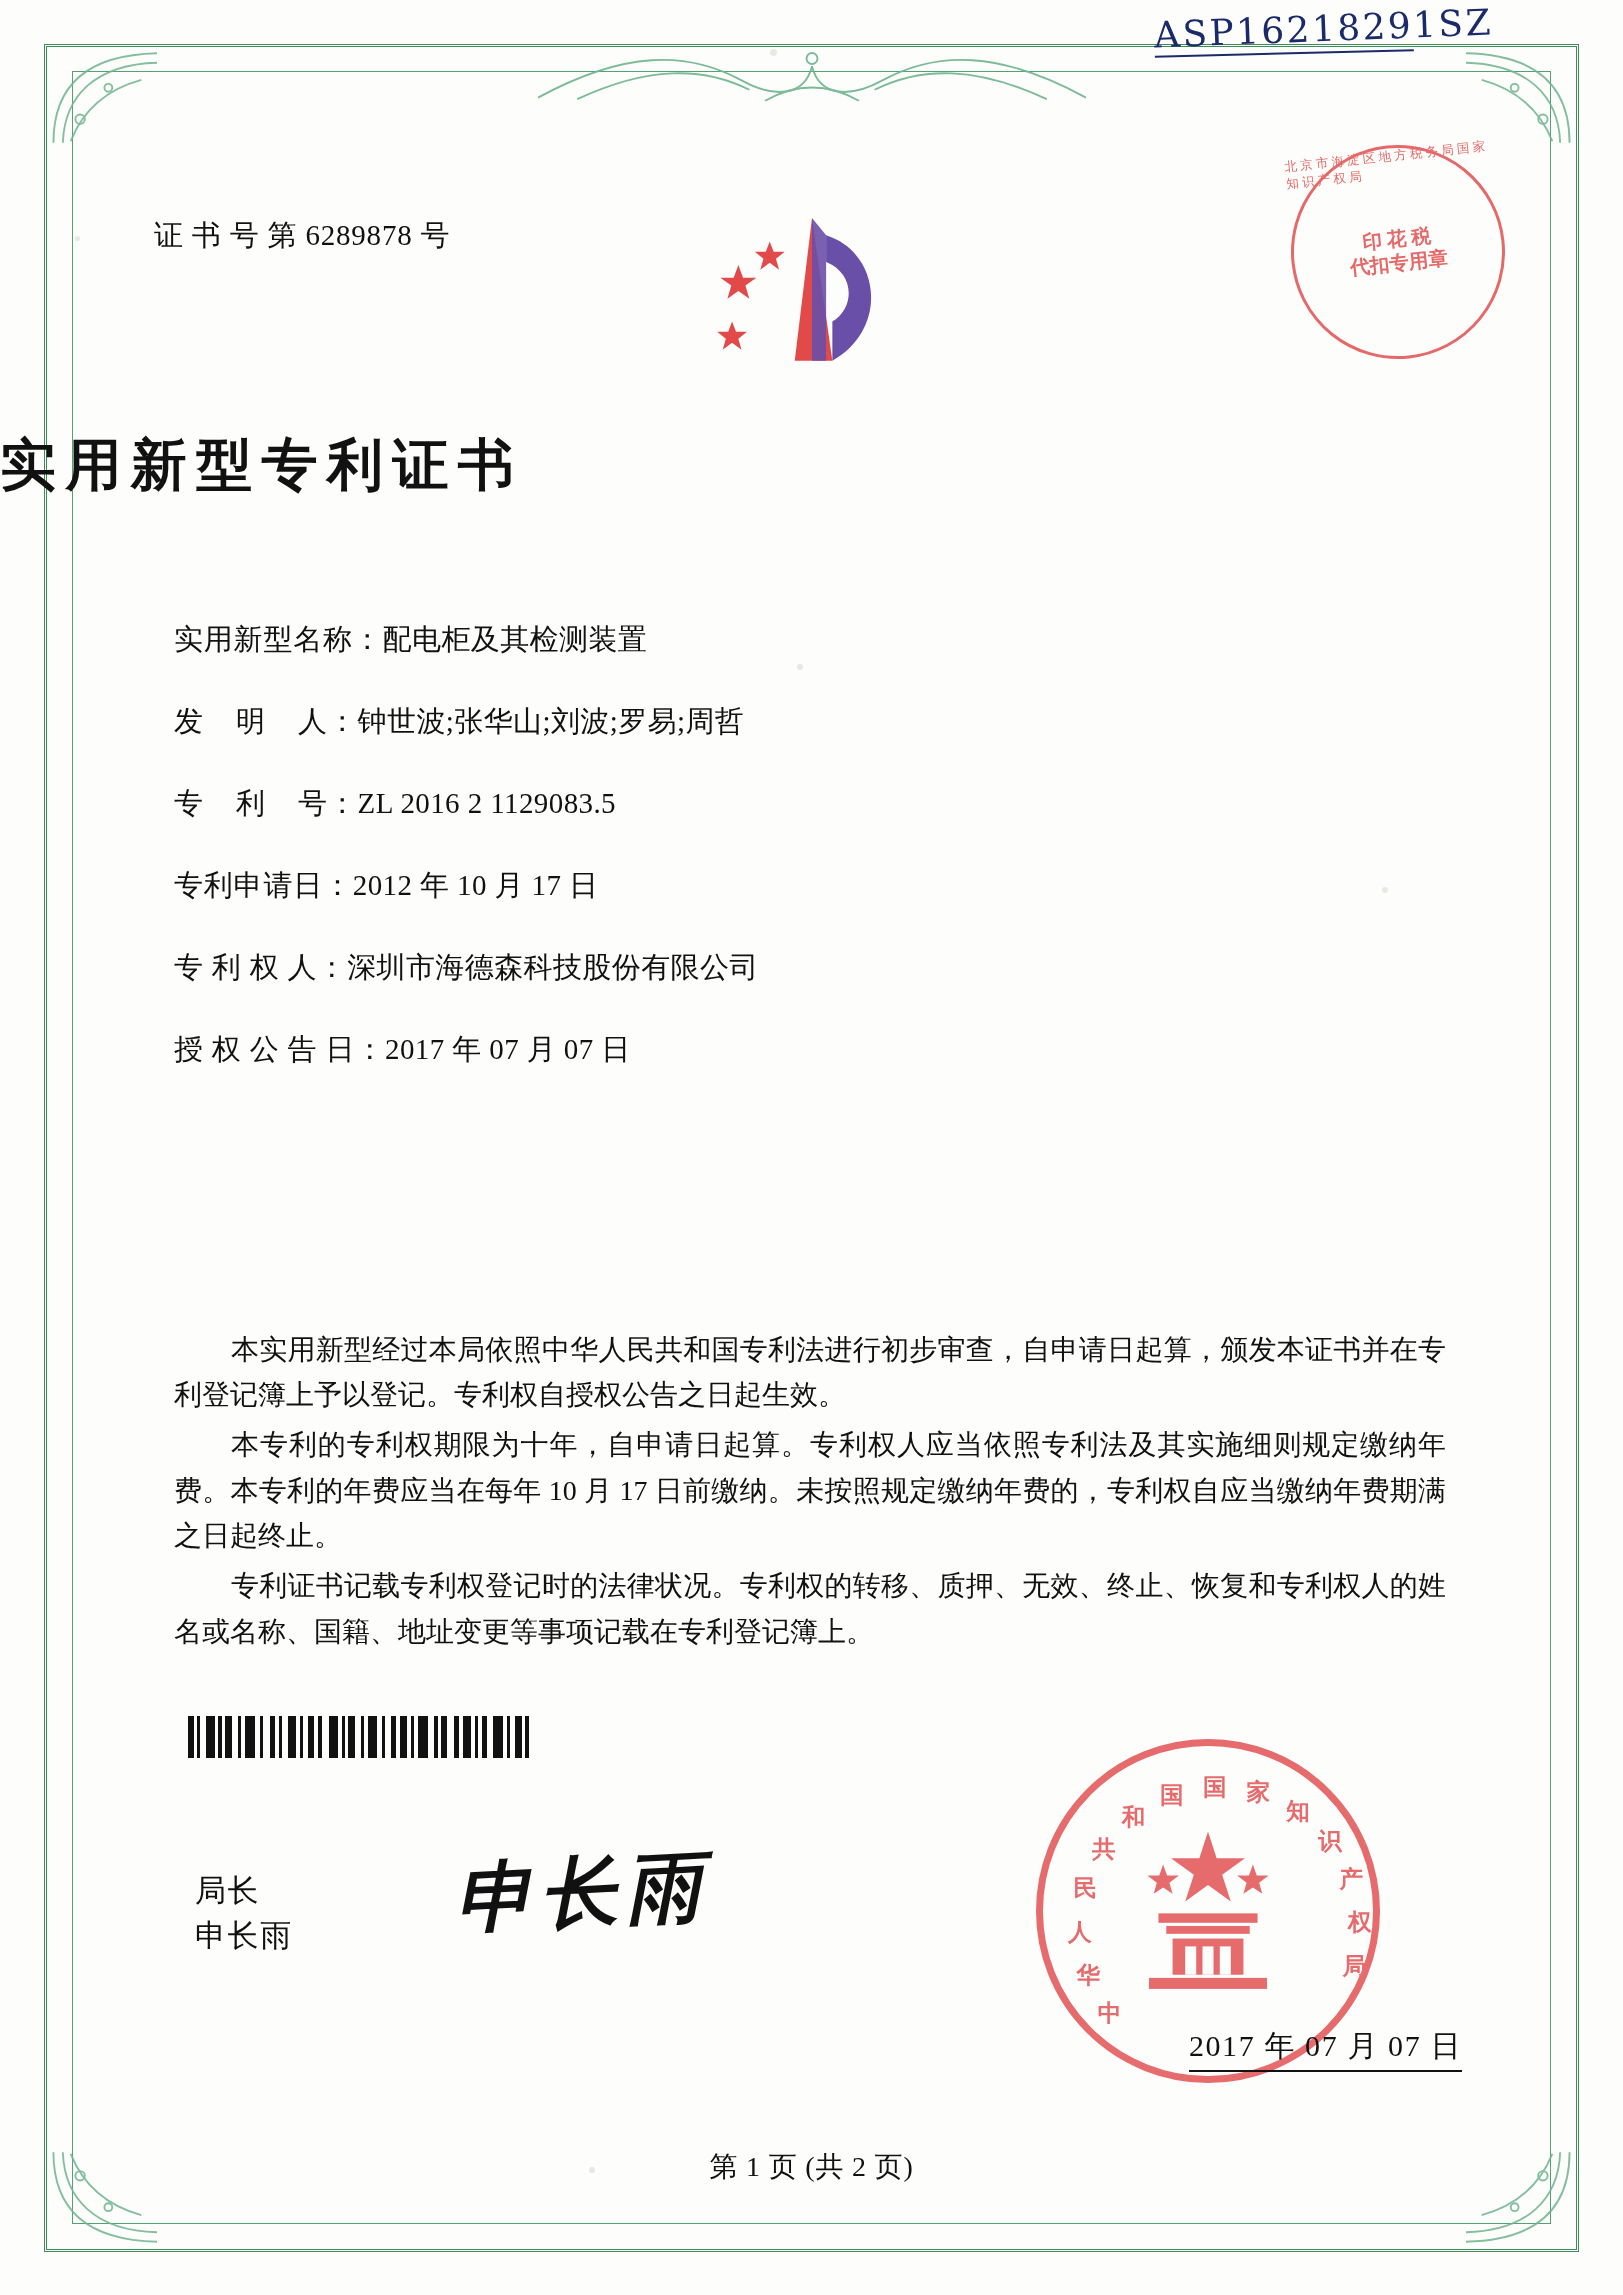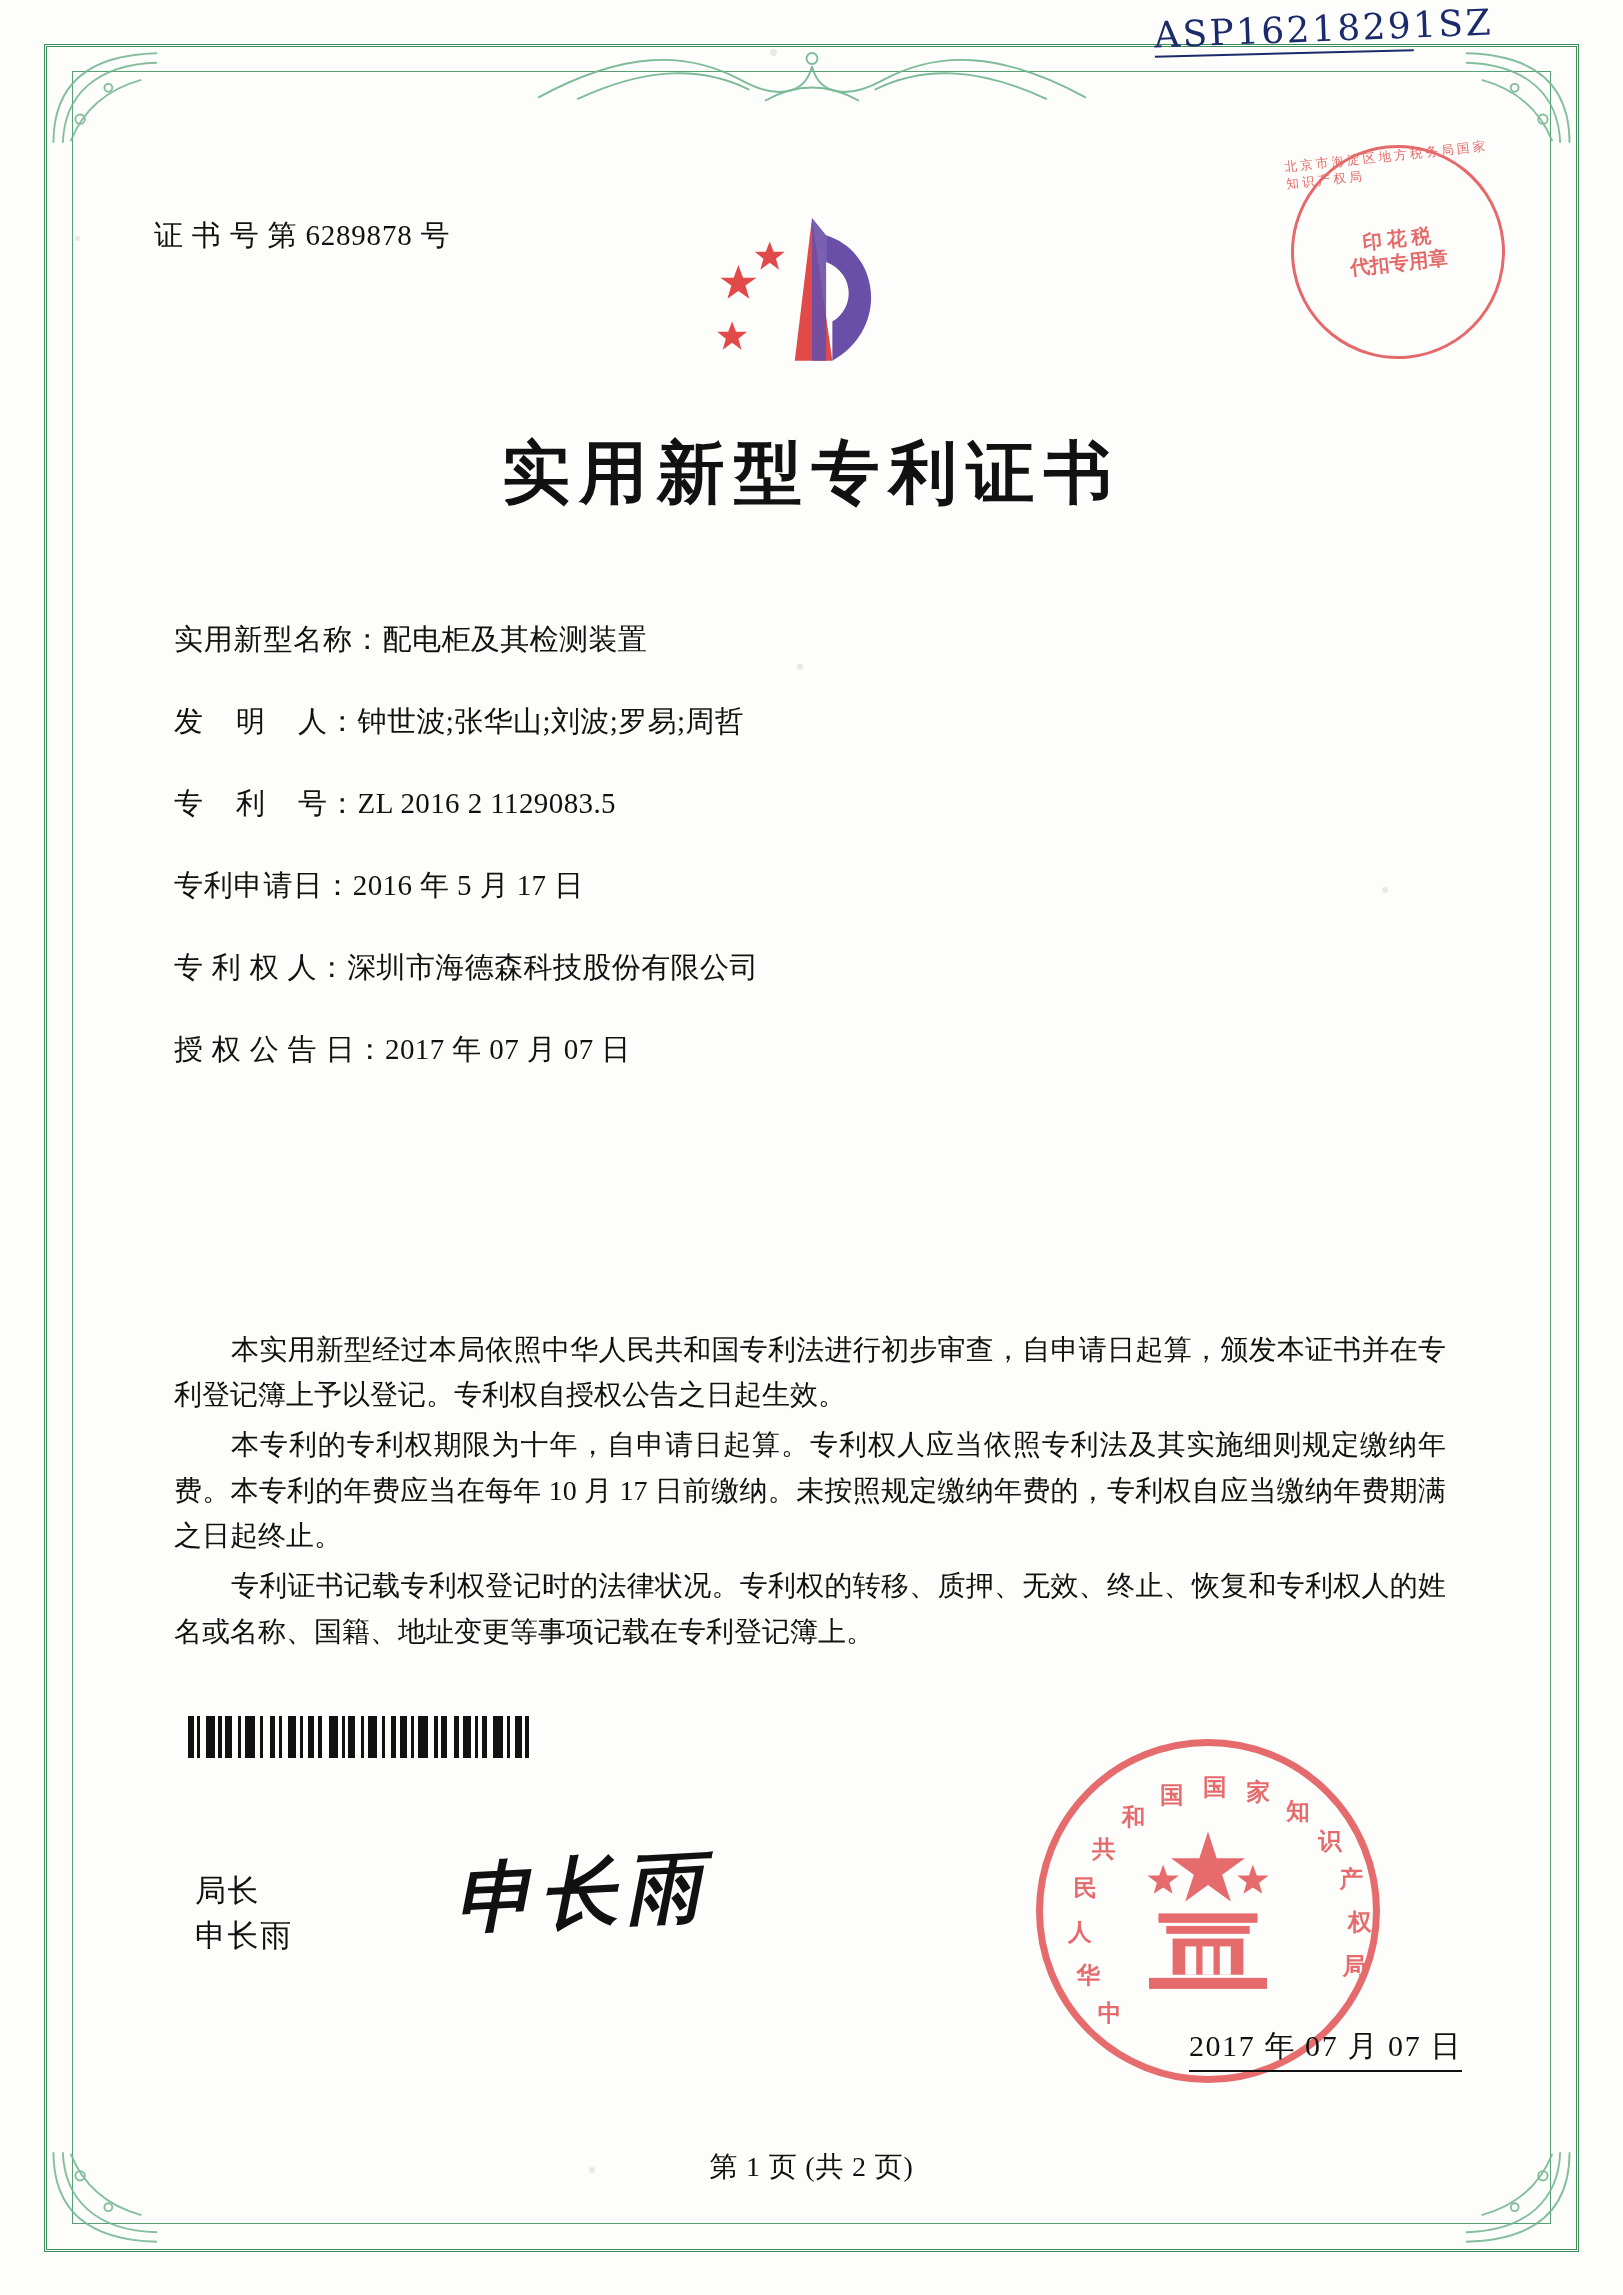--- a/index.html
+++ b/index.html
@@ -120,24 +120,24 @@
     font-size: 19.6px;
     font-weight: bold;
     line-height: 1.25;
   }
 
   
   .doc-title {
     position: absolute;
     left: 0; right: 0;
     top: 428px;
-    text-align: center;
+    text-align: left;
     font-family: "DejaVu Serif", serif;
     font-weight: bold;
-    font-size: 68px;
+    font-size: 56px;
     letter-spacing: 9.4px;
     color: #111;
   }
 
   
   .fields {
     position: absolute;
     left: 174px;
     top: 620px;
     width: 1257px;
@@ -387,21 +387,21 @@
     <div class="field-row">
       <span class="field-label">发    明    人：</span>
       <span class="field-value">钟世波;张华山;刘波;罗易;周哲</span>
     </div>
     <div class="field-row">
       <span class="field-label">专    利    号：</span>
       <span class="field-value">ZL 2016 2 1129083.5</span>
     </div>
     <div class="field-row">
       <span class="field-label">专利申请日：</span>
-      <span class="field-value">2016 年 5 月 17 日</span>
+      <span class="field-value">2012 年 10 月 17 日</span>
     </div>
     <div class="field-row">
       <span class="field-label">专 利 权 人：</span>
       <span class="field-value">深圳市海德森科技股份有限公司</span>
     </div>
     <div class="field-row">
       <span class="field-label">授 权 公 告 日：</span>
       <span class="field-value">2017 年 07 月 07 日</span>
     </div>
   </div>

